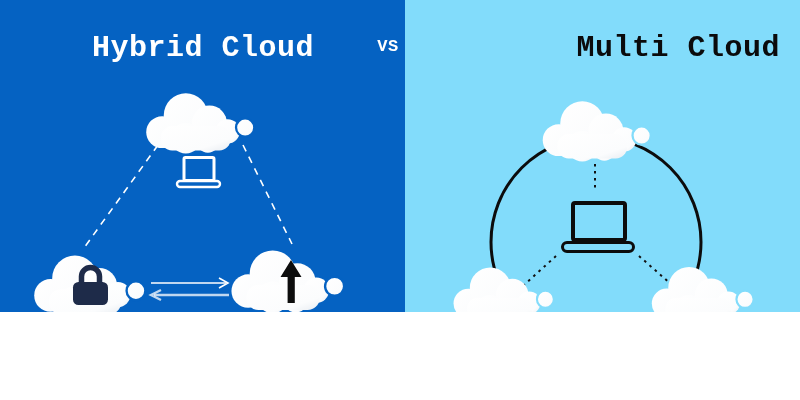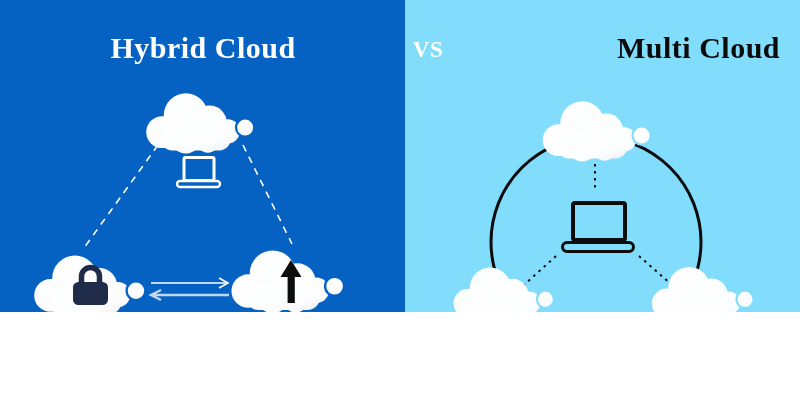--- a/index.html
+++ b/index.html
@@ -1,31 +1,31 @@
 <!DOCTYPE html>
 <html><head>
 <meta charset="utf-8">
 <style>
   html,body{margin:0;padding:0;}
   .stage{
     position:relative;width:800px;height:312px;overflow:hidden;
-    font-family:Liberation Serif, serif;
+    font-family:Liberation Mono, monospace;
   }
   .panel{position:absolute;top:0;height:400px;}
   .panel-left{left:0;width:405px;background:#0562c2;}
   .panel-right{left:405px;width:395px;background:#82dcfb;}
   .title{
     position:absolute;top:31px;font-size:30px;font-weight:700;
     letter-spacing:.5px;text-align:center;white-space:nowrap;
   }
   .title-left{left:0;width:406px;color:#ffffff;}
   .title-right{left:405px;width:375px;color:#0b0b0c;text-align:right;}
   .vs{
-    position:absolute;left:398px;top:37px;width:60px;text-align:center;
-    font-size:23px;font-weight:700;color:#ffffff;letter-spacing:.5px;
+    position:absolute;left:358px;top:37px;width:60px;text-align:center;
+    font-size:17px;font-weight:700;color:#ffffff;letter-spacing:.5px;
   }
   svg.diagram{position:absolute;left:0;top:0;}
 </style>
 </head>
 <body>
 
 <div class="stage">
 
   <div class="panel panel-left"></div>
   <div class="panel panel-right"></div>

